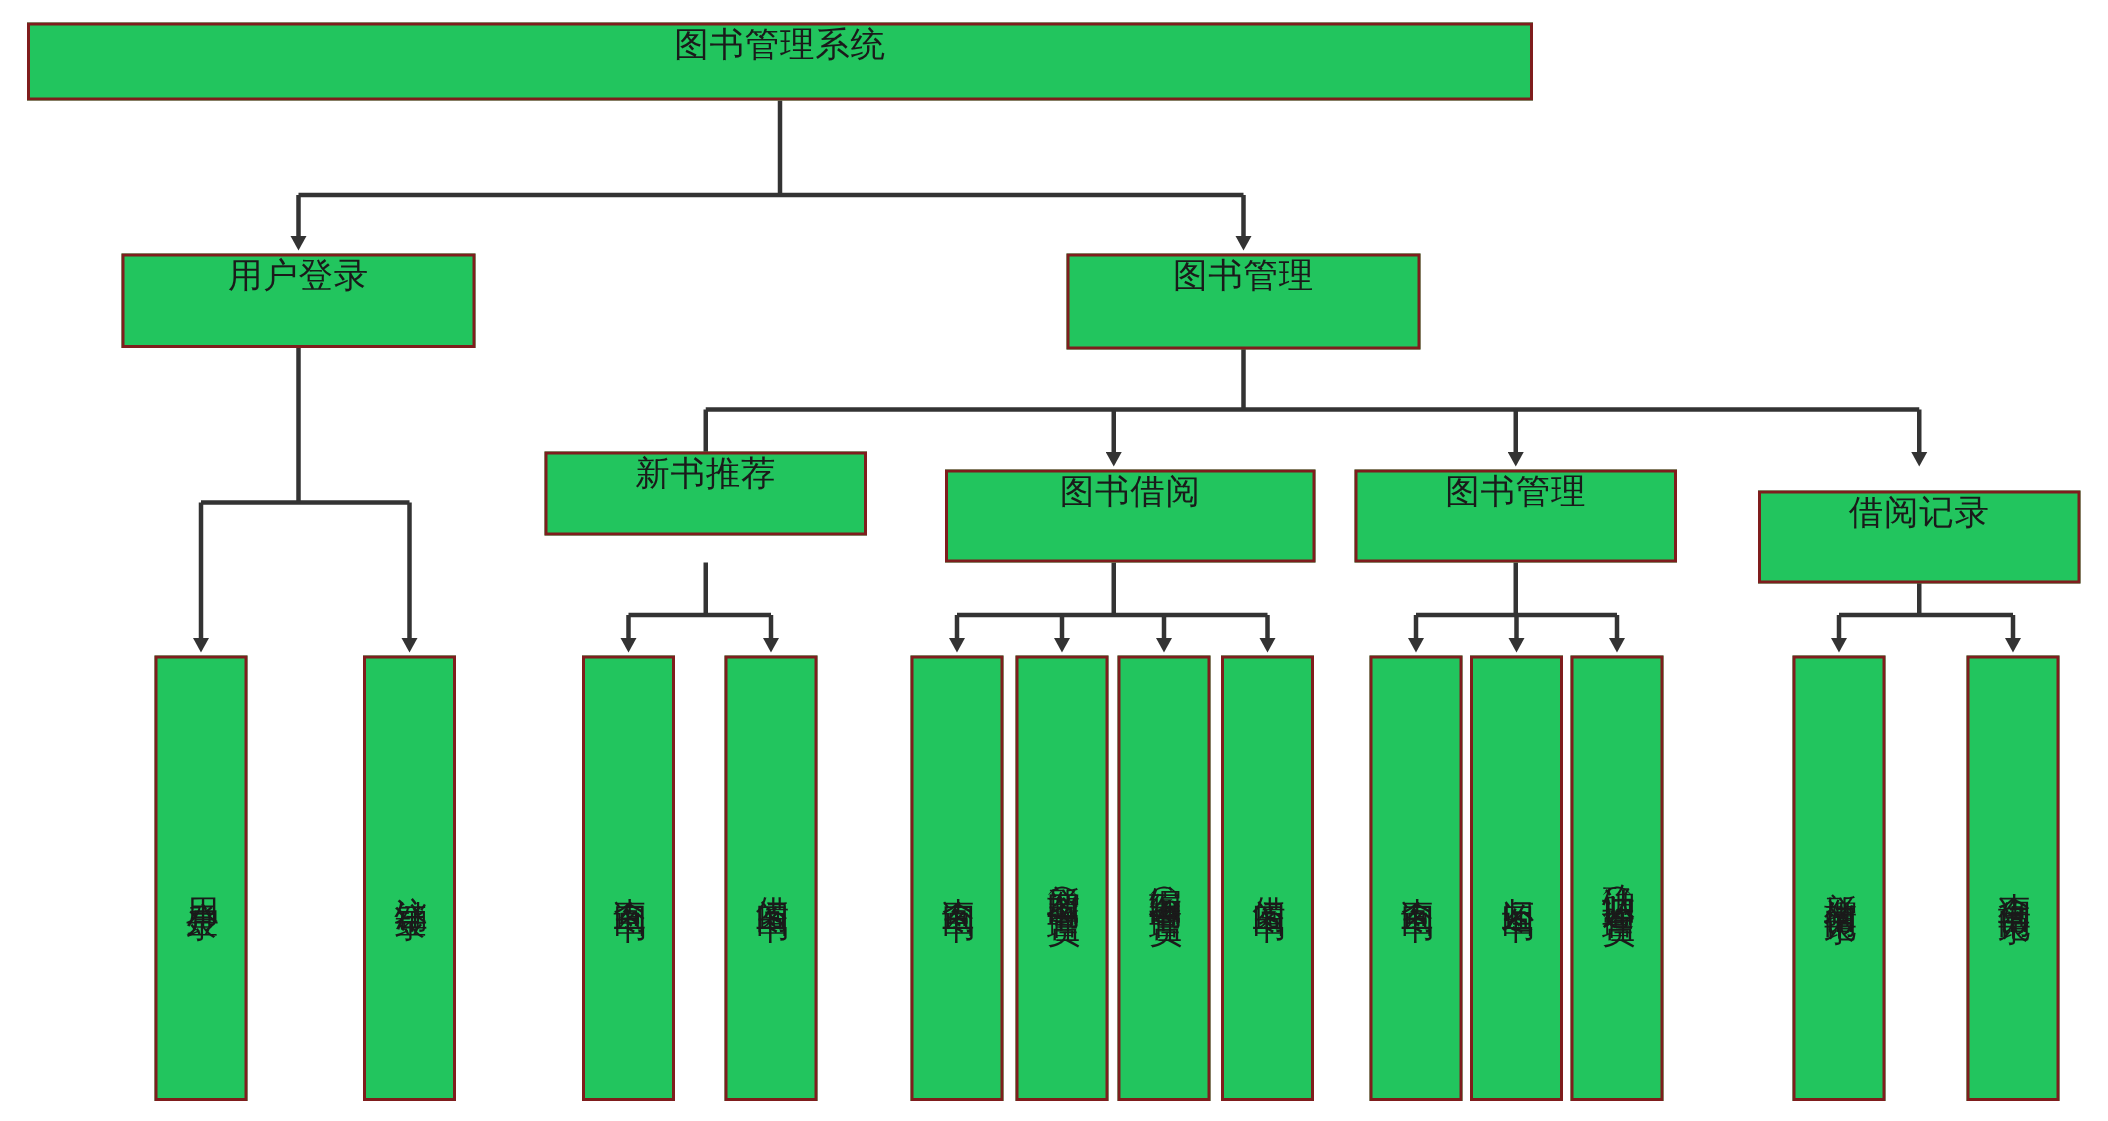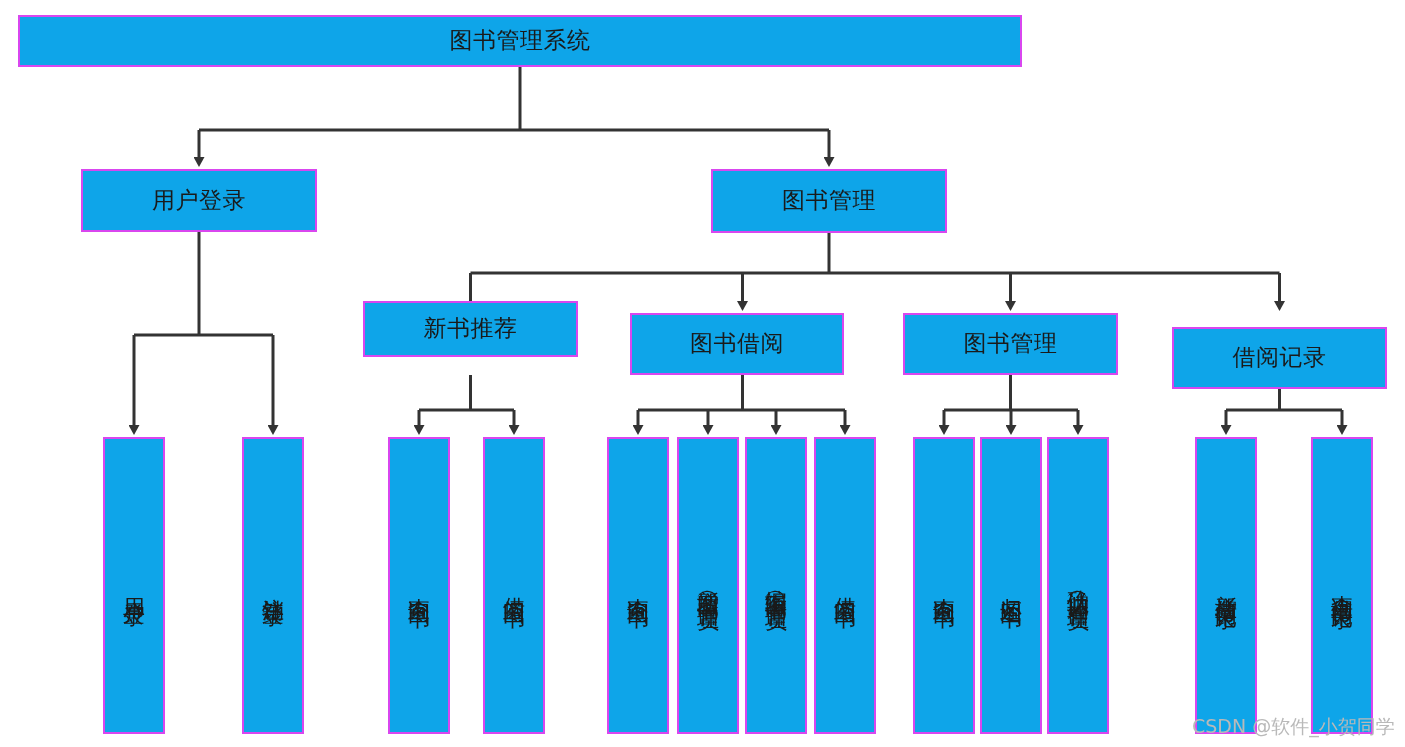--- a/index.html
+++ b/index.html
@@ -20,24 +20,23 @@
   svg.wires {
     position: absolute;
     left: 0;
     top: 0;
     width: 1405px;
     height: 747px;
   }
   .node {
     position: absolute;
     box-sizing: border-box;
-    background: #0ea5e9;
-    border: 2px solid #d946ef;
+    background: #22c55e;
+    border: 2px solid #7f1d1d;
     display: flex;
-    align-items: center;
     justify-content: center;
     z-index: 3;
   }
   .node-label {
     color: #1a1a1a;
     text-align: center;
     line-height: 1.18;
     letter-spacing: 0.5px;
     white-space: pre-line;
   }
@@ -114,21 +113,21 @@
       </div>
       <div class="node h-node" style="left: 81px; top: 169px; width: 236px; height: 63px;">
         <span class="node-label">用户登录</span>
       </div>
       <div class="node h-node" style="left: 711px; top: 169px; width: 236px; height: 64px;">
         <span class="node-label">图书管理</span>
       </div>
       <div class="node h-node" style="left: 363px; top: 301px; width: 215px; height: 56px;">
         <span class="node-label">新书推荐</span>
       </div>
-      <div class="node h-node" style="left: 630px; top: 313px; width: 214px; height: 62px;">
+      <div class="node h-node" style="left: 630px; top: 313px; width: 247px; height: 62px;">
         <span class="node-label">图书借阅</span>
       </div>
       <div class="node h-node" style="left: 903px; top: 313px; width: 215px; height: 62px;">
         <span class="node-label">图书管理</span>
       </div>
       <div class="node h-node" style="left: 1172px; top: 327px; width: 215px; height: 62px;">
         <span class="node-label">借阅记录</span>
       </div>
       <div class="node v-node" style="left: 103px; top: 437px; width: 62px; height: 297px;">
         <span class="node-label">用户登录</span>
@@ -164,14 +163,13 @@
         <span class="node-label">确认归还（管理员）</span>
       </div>
       <div class="node v-node" style="left: 1195px; top: 437px; width: 62px; height: 297px;">
         <span class="node-label">新增借阅记录</span>
       </div>
       <div class="node v-node" style="left: 1311px; top: 437px; width: 62px; height: 297px;">
         <span class="node-label">查询借阅记录</span>
       </div>
     </div>
 
-  <div class="watermark" style="left:1192px; top:714px;">CSDN @软件_小贺同学</div>
 </div>
 
 </body></html>

